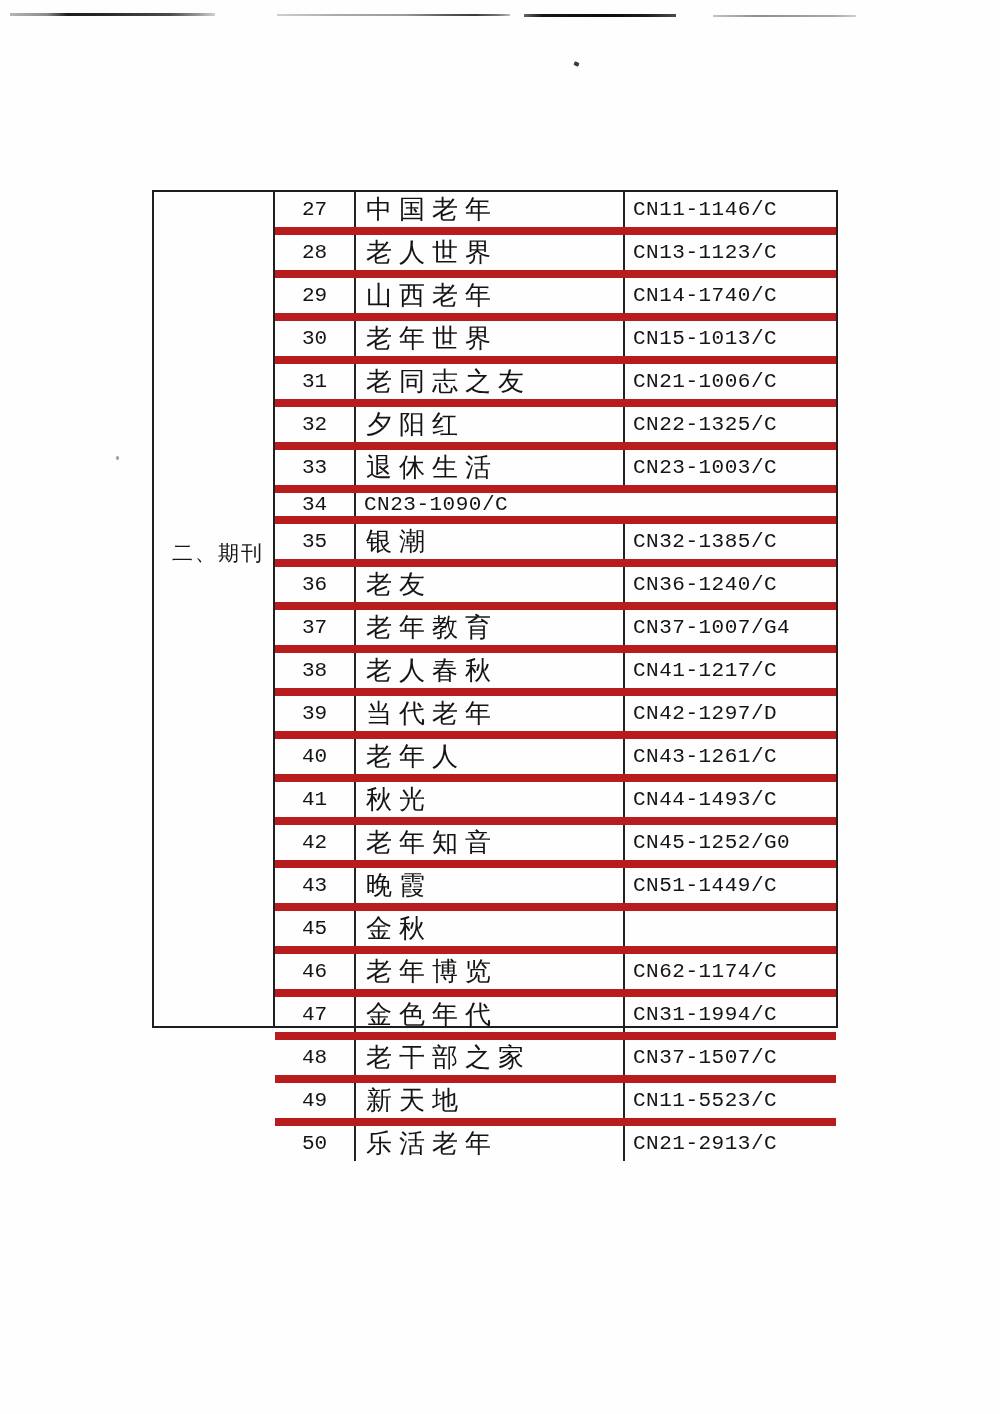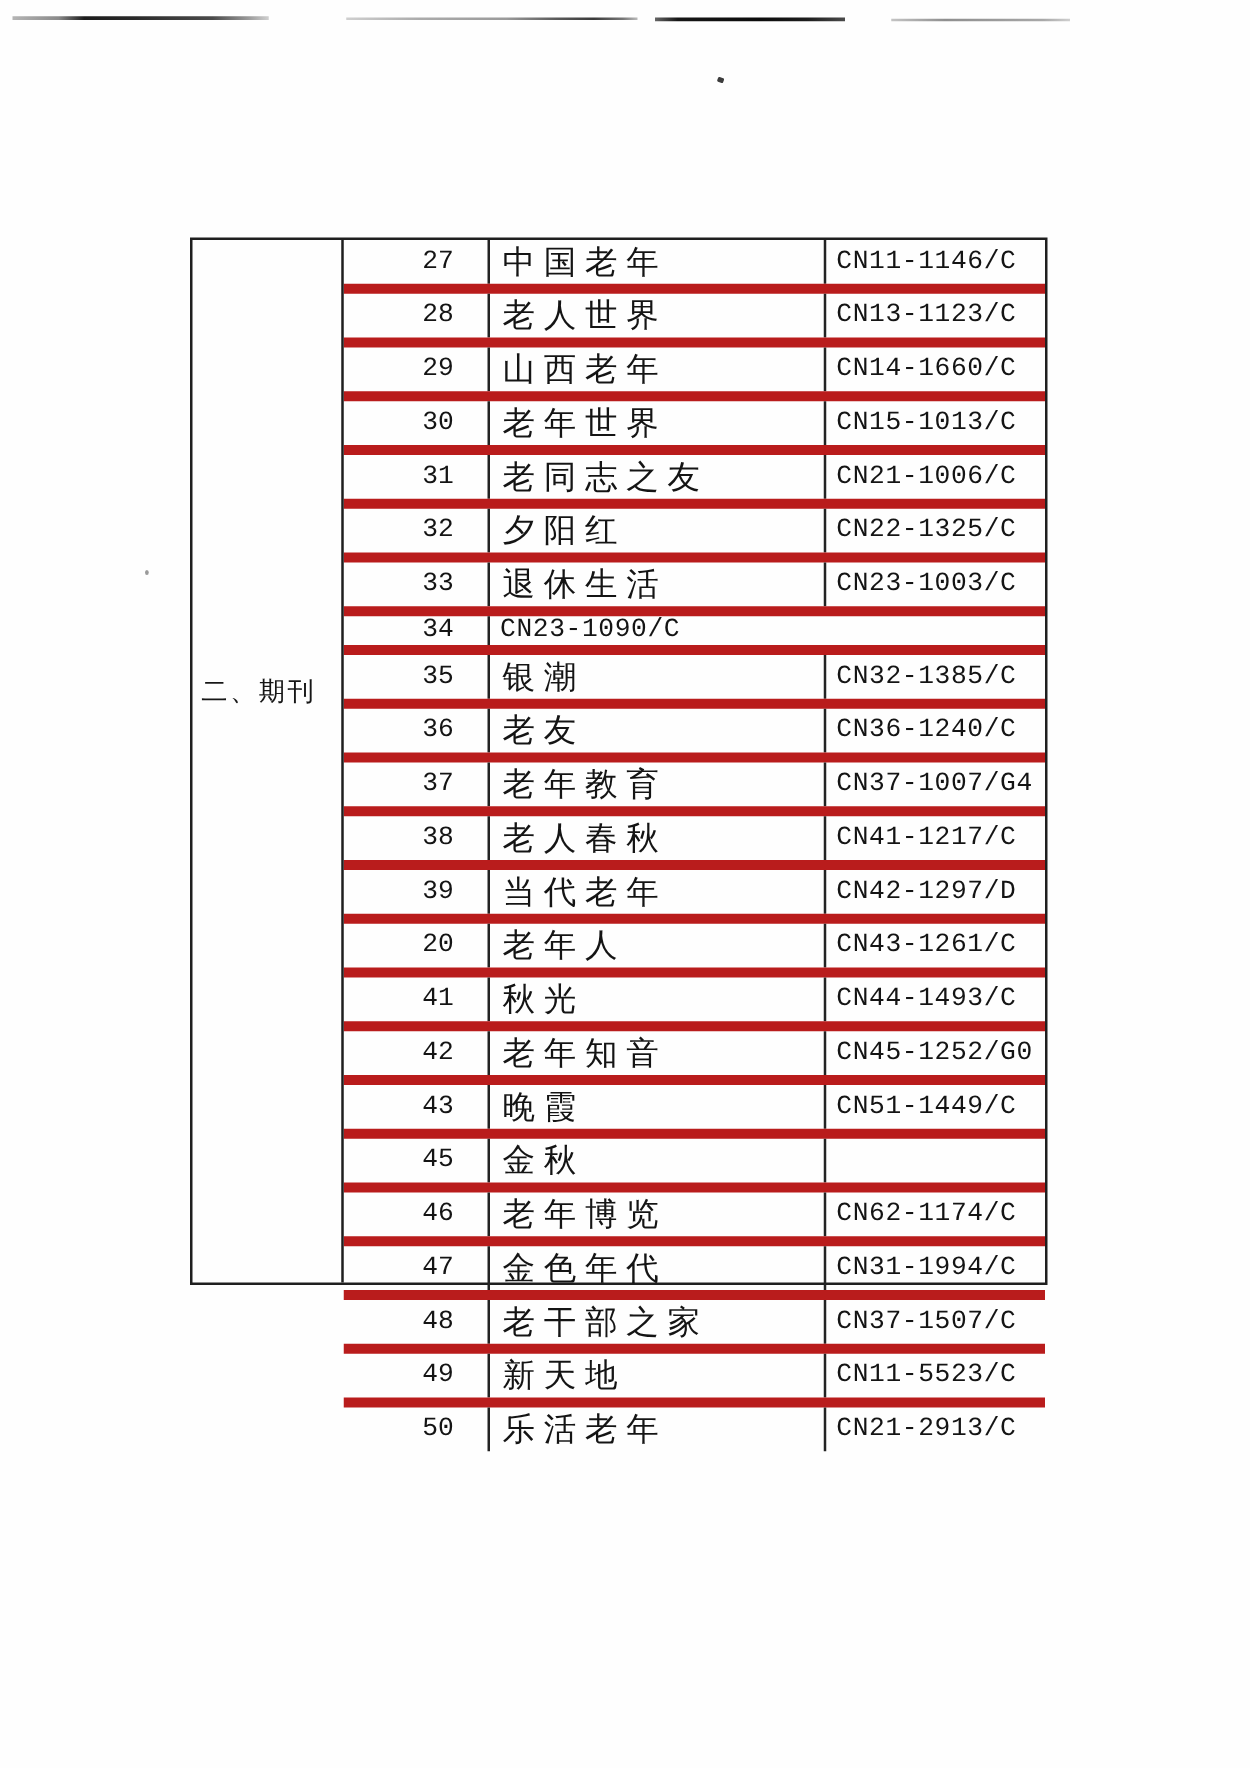--- a/index.html
+++ b/index.html
@@ -55,21 +55,21 @@
     background: #fefefe;
   }
   .cat-col {
     width: 119px;
     flex: 0 0 119px;
     border-right: 2px solid #1f1f1f;
     position: relative;
   }
   .cat-label {
     position: absolute;
-    left: 7px;
+    left: 18px;
     top: 347px;
     font-size: 21px;
     letter-spacing: 2px;
     white-space: nowrap;
     color: #161616;
   }
   .rows-col {
     flex: 1 1 auto;
     display: flex;
     flex-direction: column;
@@ -84,21 +84,20 @@
   .t-row:first-child { border-top: none; }
   .cell { box-sizing: border-box; height: 100%; display: flex; align-items: center; }
   .cell-no {
     width: 81px;
     flex: 0 0 81px;
     border-right: 2px solid #232323;
     justify-content: center;
     font-family: "Liberation Mono", monospace;
     font-size: 21px;
     color: #141414;
-    margin-left: 36px;
   }
   .cell-title {
     width: 269px;
     flex: 0 0 269px;
     border-right: 2px solid #232323;
     padding-left: 10px;
     font-size: 26px;
     letter-spacing: 7px;
     color: #141414;
     overflow: hidden;
@@ -142,21 +141,21 @@
     <div class="cell cell-cn">CN11-1146/C</div>
   </div>
         <div class="t-row">
     <div class="cell cell-no">28</div>
     <div class="cell cell-title">老人世界</div>
     <div class="cell cell-cn">CN13-1123/C</div>
   </div>
         <div class="t-row">
     <div class="cell cell-no">29</div>
     <div class="cell cell-title">山西老年</div>
-    <div class="cell cell-cn">CN14-1660/C</div>
+    <div class="cell cell-cn">CN14-1740/C</div>
   </div>
         <div class="t-row">
     <div class="cell cell-no">30</div>
     <div class="cell cell-title">老年世界</div>
     <div class="cell cell-cn">CN15-1013/C</div>
   </div>
         <div class="t-row">
     <div class="cell cell-no">31</div>
     <div class="cell cell-title">老同志之友</div>
     <div class="cell cell-cn">CN21-1006/C</div>
@@ -194,21 +193,21 @@
     <div class="cell cell-no">38</div>
     <div class="cell cell-title">老人春秋</div>
     <div class="cell cell-cn">CN41-1217/C</div>
   </div>
         <div class="t-row">
     <div class="cell cell-no">39</div>
     <div class="cell cell-title">当代老年</div>
     <div class="cell cell-cn">CN42-1297/D</div>
   </div>
         <div class="t-row">
-    <div class="cell cell-no">20</div>
+    <div class="cell cell-no">40</div>
     <div class="cell cell-title">老年人</div>
     <div class="cell cell-cn">CN43-1261/C</div>
   </div>
         <div class="t-row">
     <div class="cell cell-no">41</div>
     <div class="cell cell-title">秋光</div>
     <div class="cell cell-cn">CN44-1493/C</div>
   </div>
         <div class="t-row">
     <div class="cell cell-no">42</div>

